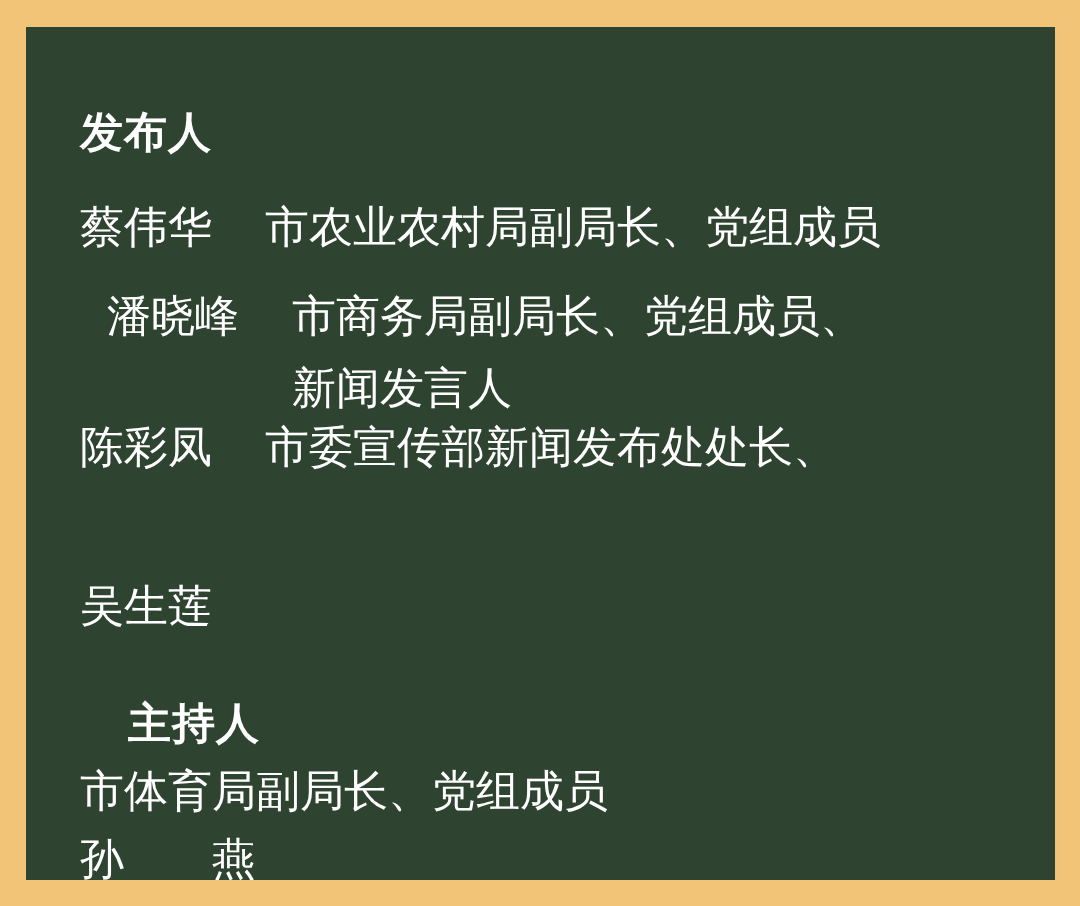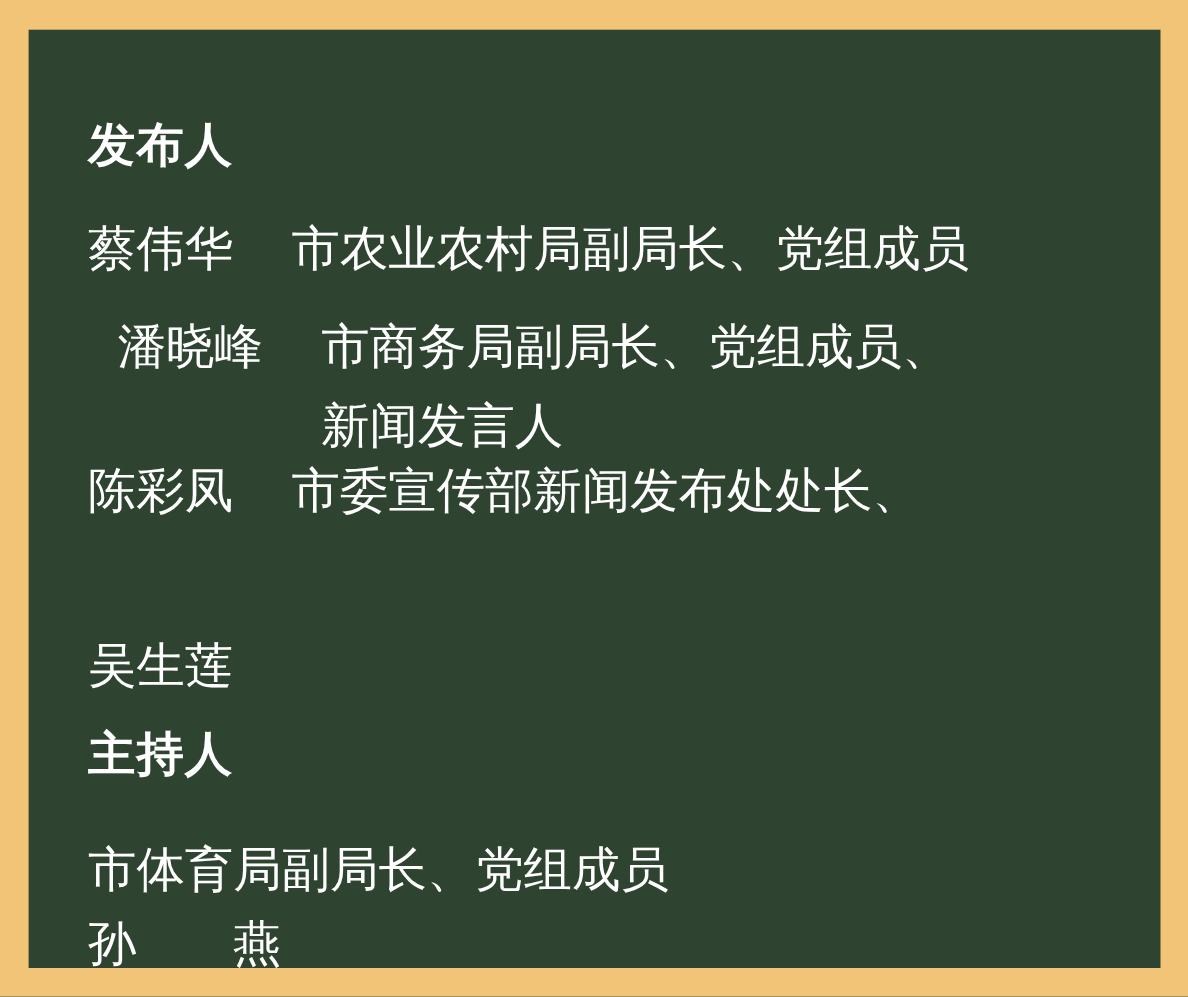--- a/index.html
+++ b/index.html
@@ -39,21 +39,21 @@
     left: 0;
     color: #ffffff;
     font-size: 43px;
     font-weight: bold;
     letter-spacing: 1px;
     line-height: 1;
     white-space: nowrap;
   }
 
   .heading-publishers { top: 84px; }
-  .heading-host      { top: 638px; }
+  .heading-host      { top: 675px; margin-left: 48px; }
 
   .row {
     position: absolute;
     left: 0;
     display: flex;
     align-items: flex-start;
     white-space: nowrap;
   }
 
   .name-cell {

